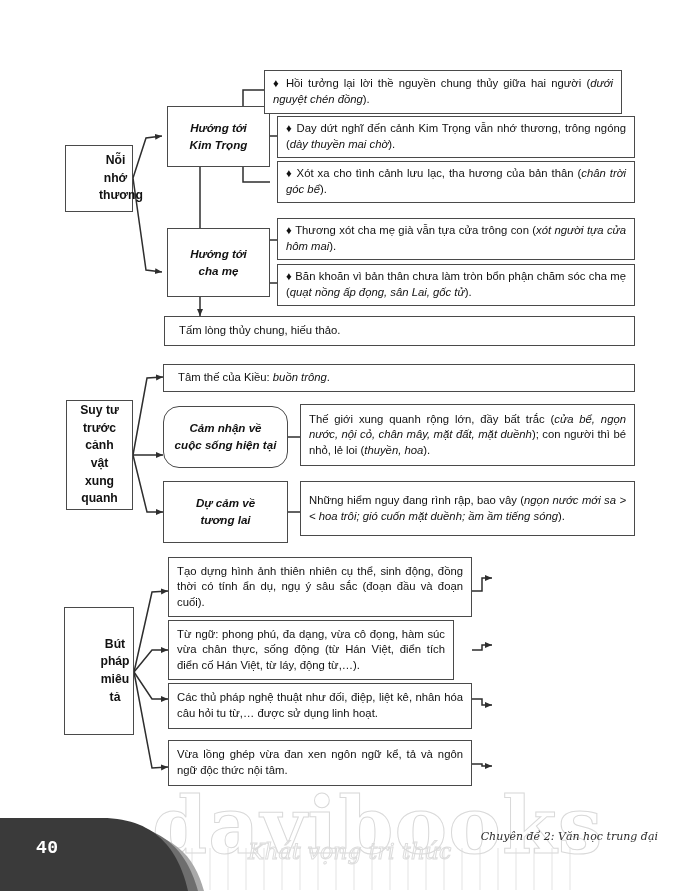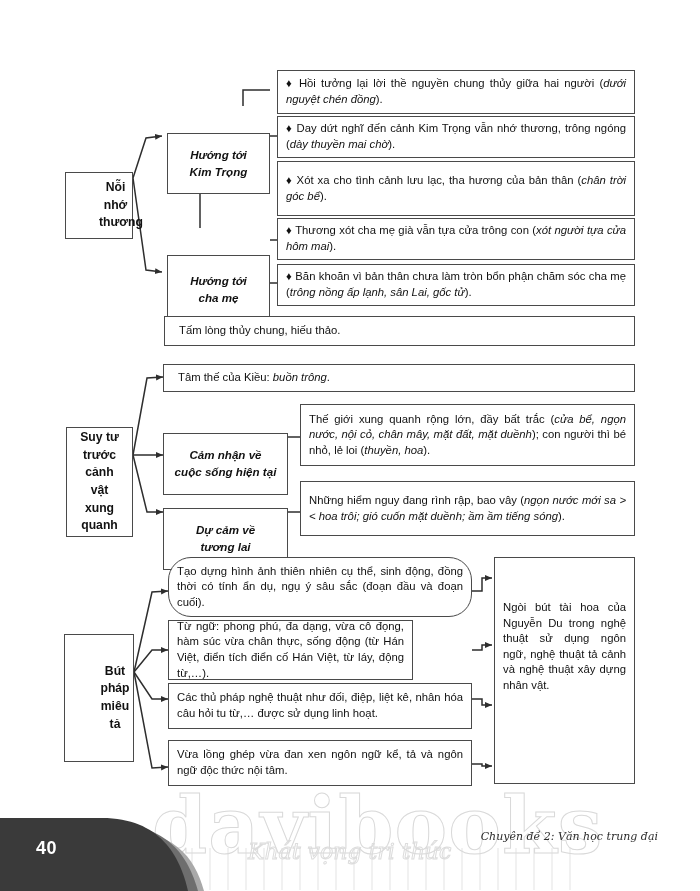--- a/index.html
+++ b/index.html
@@ -27,35 +27,36 @@
     -webkit-text-stroke:1px #dcdcdc;
   }
   .wm-bars{position:absolute;left:155px;top:848px;width:420px;height:42px;
     background:repeating-linear-gradient(90deg,#f1f1f1 0 2px,transparent 2px 18px);}
 
   
   .tab-wrap{position:absolute;left:-2px;top:812px;width:230px;height:79px;}
   .pageno{
     position:absolute;left:36px;top:838px;color:#ffffff;font-size:18px;font-weight:700;
     letter-spacing:.5px;
+    font-family:Liberation Mono, monospace;
   }
   .chapter{
     position:absolute;right:42px;top:830px;font-size:11px;font-style:italic;
     font-family:"DejaVu Serif","Liberation Serif",serif;color:#2b2b2b;white-space:nowrap;
   }
 
   
   .bx{
     position:absolute;box-sizing:border-box;
     border:1.6px solid #4a4a4a;background:#ffffff;
     display:flex;align-items:center;
     font-size:11.3px;line-height:1.38;
   }
   .bx .t{display:block;width:100%;padding:0 8px;}
-  .bx.center{justify-content:center;text-align:center;margin-top:27px;}
+  .bx.center{justify-content:center;text-align:center;}
   .bx.center .t{text-align:center;}
   .root{font-weight:700;font-size:12.2px;line-height:1.45;}
   .branch{font-weight:700;font-style:italic;font-size:11.6px;line-height:1.45;}
   .just .t{text-align:justify;text-justify:inter-word;}
   i,em{font-style:italic;text-align:right;}
 
   svg.wires{position:absolute;left:0;top:0;width:700px;height:891px;pointer-events:none;}
 </style>
 </head>
 <body>
@@ -112,57 +113,57 @@
   <div class="bx center branch" style="left:167px;top:106px;width:103px;height:61px;">
     <span class="t" style="white-space:pre-line;">Hướng tới
 Kim Trọng</span>
   </div>
 
   <div class="bx center branch" style="left:167px;top:228px;width:103px;height:69px;">
     <span class="t" style="white-space:pre-line;">Hướng tới
 cha mẹ</span>
   </div>
 
-  <div class="bx just" style="left:277px;top:70px;width:358px;height:44px;">
+  <div class="bx just" style="left:264px;top:70px;width:358px;height:44px;">
     <span class="t">♦ Hồi tưởng lại lời thề nguyền chung thủy giữa hai người (<i>dưới nguyệt chén đồng</i>).</span>
   </div>
 
   <div class="bx just" style="left:277px;top:116px;width:358px;height:42px;">
     <span class="t">♦ Day dứt nghĩ đến cảnh Kim Trọng vẫn nhớ thương, trông ngóng (<i>dày thuyền mai chờ</i>).</span>
   </div>
 
-  <div class="bx just" style="left:277px;top:161px;width:358px;height:55px;">
+  <div class="bx just" style="left:277px;top:161px;width:358px;height:42px;">
     <span class="t">♦ Xót xa cho tình cảnh lưu lạc, tha hương của bản thân (<i>chân trời góc bể</i>).</span>
   </div>
 
   <div class="bx just" style="left:277px;top:218px;width:358px;height:42px;">
     <span class="t">♦ Thương xót cha mẹ già vẫn tựa cửa trông con (<i>xót người tựa cửa hôm mai</i>).</span>
   </div>
 
   <div class="bx just" style="left:277px;top:264px;width:358px;height:42px;">
-    <span class="t">♦ Băn khoăn vì bản thân chưa làm tròn bổn phận chăm sóc cha mẹ (<i>trông nồng ấp lạnh, sân Lai, gốc tử</i>).</span>
+    <span class="t">♦ Băn khoăn vì bản thân chưa làm tròn bổn phận chăm sóc cha mẹ (<i>quạt nồng ấp đọng, sân Lai, gốc tử</i>).</span>
   </div>
 
   <div class="bx" style="left:164px;top:316px;width:471px;height:30px;">
     <span class="t" style="padding-left:14px;">Tấm lòng thủy chung, hiếu thảo.</span>
   </div>
 
   <div class="bx center root" style="left:66px;top:400px;width:67px;height:110px;">
     <span class="t" style="white-space:pre-line;">Suy tư
 trước
 cảnh vật
 xung
 quanh</span>
   </div>
 
   <div class="bx" style="left:163px;top:364px;width:472px;height:28px;">
     <span class="t" style="padding-left:14px;">Tâm thế của Kiều: <i>buồn trông</i>.</span>
   </div>
 
-  <div class="bx center branch" style="left:163px;top:406px;width:125px;height:62px;">
+  <div class="bx center branch" style="left:163px;top:406px;width:125px;height:62px;border-radius:16px;">
     <span class="t" style="white-space:pre-line;">Cảm nhận về
 cuộc sống hiện tại</span>
   </div>
 
   <div class="bx center branch" style="left:163px;top:481px;width:125px;height:62px;">
     <span class="t" style="white-space:pre-line;">Dự cảm về
 tương lai</span>
   </div>
 
   <div class="bx just" style="left:300px;top:404px;width:335px;height:62px;">
@@ -171,39 +172,36 @@
 
   <div class="bx just" style="left:300px;top:481px;width:335px;height:55px;">
     <span class="t">Những hiểm nguy đang rình rập, bao vây (<i>ngọn nước mới sa &gt;&lt; hoa trôi; gió cuốn mặt duềnh; ầm ầm tiếng sóng</i>).</span>
   </div>
 
   <div class="bx center root" style="left:64px;top:607px;width:70px;height:128px;padding-left:32px;">
     <span class="t" style="white-space:pre-line;">Bút pháp
 miêu tả</span>
   </div>
 
-  <div class="bx just" style="left:168px;top:557px;width:304px;height:60px;border-radius:23px;">
+  <div class="bx just" style="left:168px;top:557px;width:304px;height:60px;">
     <span class="t">Tạo dựng hình ảnh thiên nhiên cụ thể, sinh động, đồng thời có tính ẩn dụ, ngụ ý sâu sắc (đoạn đầu và đoạn cuối).</span>
   </div>
 
-  <div class="bx just" style="left:168px;top:620px;width:245px;height:60px;">
+  <div class="bx just" style="left:168px;top:620px;width:286px;height:60px;">
     <span class="t">Từ ngữ: phong phú, đa dạng, vừa cô đọng, hàm súc vừa chân thực, sống động (từ Hán Việt, điển tích điển cố Hán Việt, từ láy, động từ,…).</span>
   </div>
 
   <div class="bx just" style="left:168px;top:683px;width:304px;height:46px;">
     <span class="t">Các thủ pháp nghệ thuật như đối, điệp, liệt kê, nhân hóa câu hỏi tu từ,… được sử dụng linh hoạt.</span>
   </div>
 
   <div class="bx just" style="left:168px;top:740px;width:304px;height:46px;">
     <span class="t">Vừa lồng ghép vừa đan xen ngôn ngữ kể, tả và ngôn ngữ độc thức nội tâm.</span>
   </div>
 
-  <div class="bx just" style="left:494px;top:557px;width:141px;height:227px;align-items:flex-start;">
-    <span class="t" style="padding-top:42px;">Ngòi bút tài hoa của Nguyễn Du trong nghệ thuật sử dụng ngôn ngữ, nghệ thuật tả cảnh và nghệ thuật xây dựng nhân vật.</span>
-  </div>
 
   <div class="wm-bars"></div>
   <div class="wm wm-main">davibooks</div>
   <div class="wm wm-sub">Khát vọng tri thức</div>
 
   <svg class="tab-wrap" viewBox="0 0 230 79" preserveAspectRatio="none">
     <path d="M0,79 L0,18 L118,18 C176,18 196,44 206,79 Z" fill="#a9a9a9"></path>
     <path d="M0,79 L0,12 L112,12 C170,12 190,44 200,79 Z" fill="#6e6e6e"></path>
     <path d="M0,79 L0,6 L104,6 C162,6 182,44 190,79 Z" fill="#3a3a3a"></path>
   </svg>

